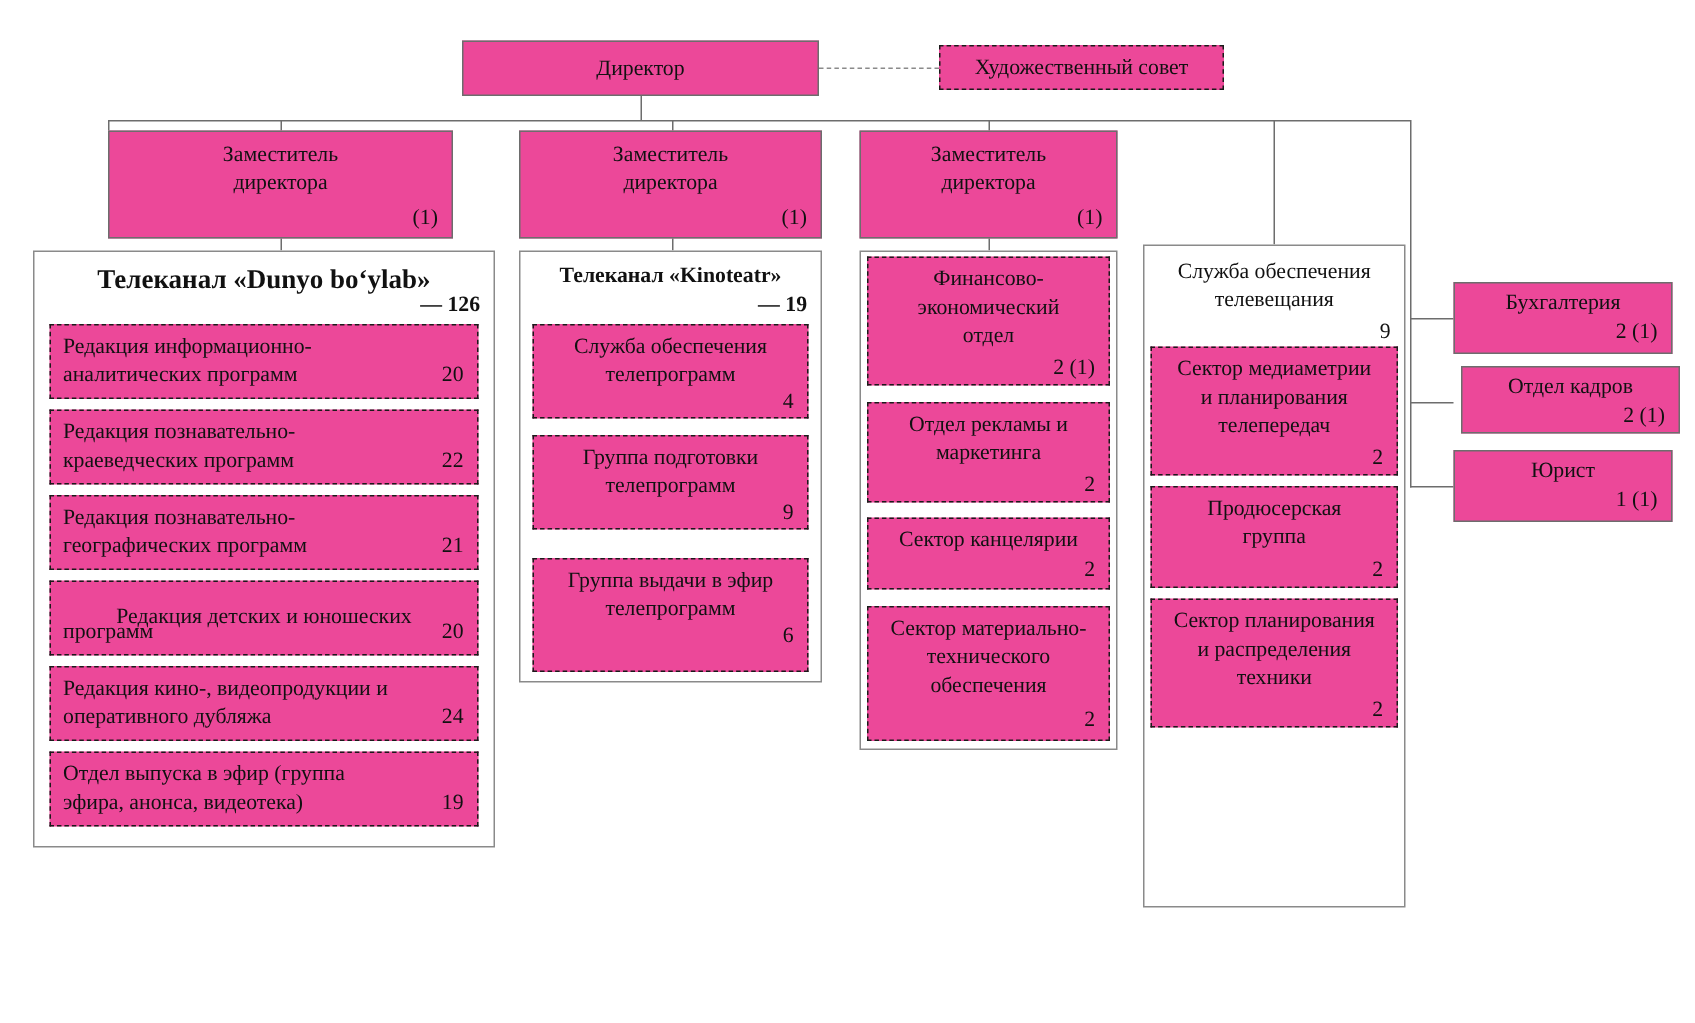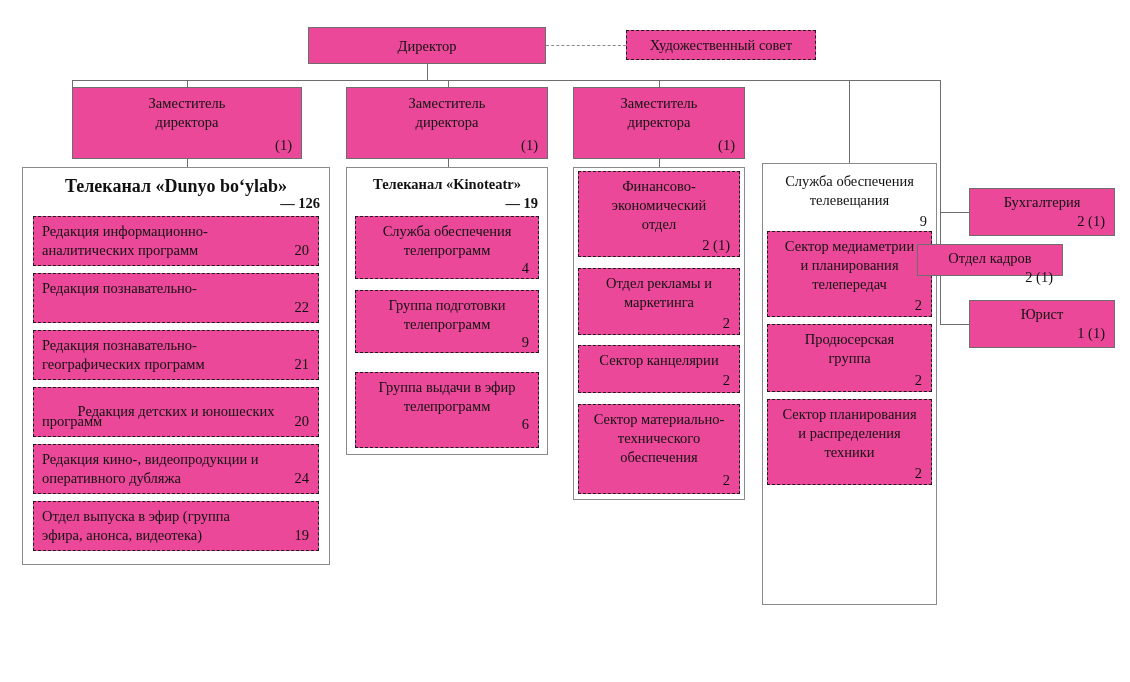--- a/index.html
+++ b/index.html
@@ -137,20 +137,21 @@
   </div>
 
   <div class="box dashed" style="left:33px; top:216px; width:286px; height:50px;">
     <div class="lbl lbl-left" style="top:5px;">Редакция информационно-</div>
     <div class="lbl lbl-left" style="top:24px;">аналитических программ</div>
     <div class="num" style="top:24px;">20</div>
   </div>
 
   <div class="box dashed" style="left:33px; top:273px; width:286px; height:50px;">
     <div class="lbl lbl-left" style="top:5px;">Редакция познавательно-</div>
+    <div class="lbl lbl-left" style="top:24px;">краеведческих программ</div>
     <div class="num" style="top:24px;">22</div>
   </div>
 
   <div class="box dashed" style="left:33px; top:330px; width:286px; height:50px;">
     <div class="lbl lbl-left" style="top:5px;">Редакция познавательно-</div>
     <div class="lbl lbl-left" style="top:24px;">географических программ</div>
     <div class="num" style="top:24px;">21</div>
   </div>
 
   <div class="box dashed" style="left:33px; top:387px; width:286px; height:50px;">
@@ -248,21 +249,21 @@
   </div>
 
 
   <div class="hline" style="left:940px; top:212px; width:29px;"></div>
   <div class="box solid" style="left:969px; top:188px; width:146px; height:48px;">
     <div class="lbl" style="top:4px;">Бухгалтерия</div>
     <div class="num" style="top:23px;">2 (1)</div>
   </div>
 
   <div class="hline" style="left:940px; top:268px; width:29px;"></div>
-  <div class="box solid" style="left:917px; top:244px; width:146px; height:32px;">
+  <div class="box solid" style="left:974px; top:244px; width:146px; height:45px;">
     <div class="lbl" style="top:4px;">Отдел кадров</div>
     <div class="num" style="top:23px;">2 (1)</div>
   </div>
 
   <div class="hline" style="left:940px; top:324px; width:29px;"></div>
   <div class="box solid" style="left:969px; top:300px; width:146px; height:48px;">
     <div class="lbl" style="top:4px;">Юрист</div>
     <div class="num" style="top:23px;">1 (1)</div>
   </div>
 

